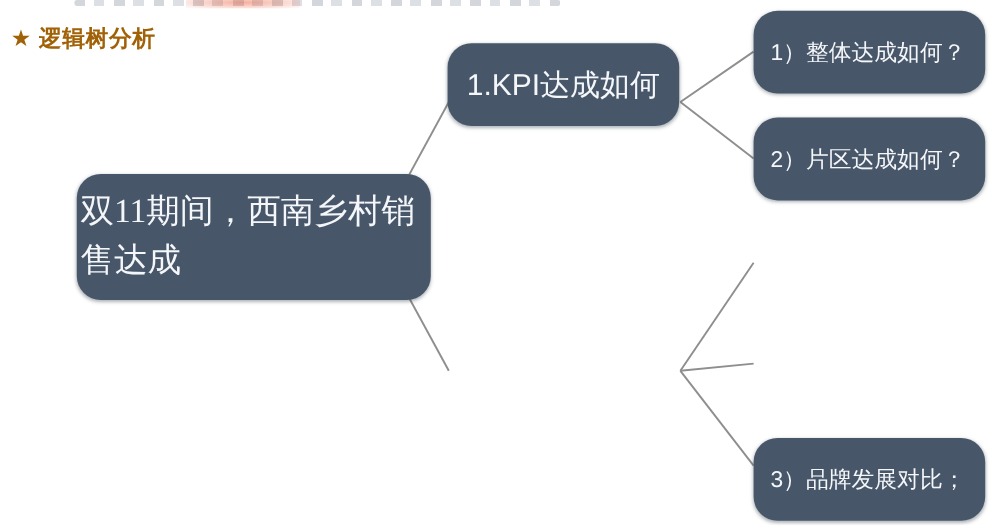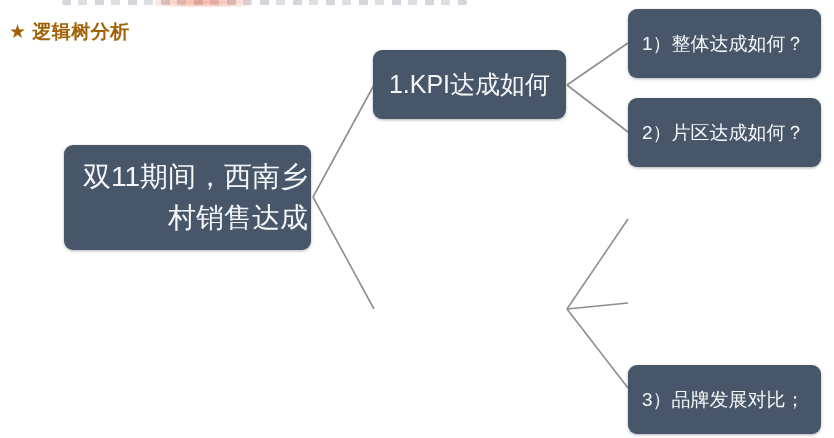--- a/index.html
+++ b/index.html
@@ -46,43 +46,44 @@
     left: 0; top: 0;
   }
   .connectors line {
     stroke: #8e8e8e;
     stroke-width: 1.6;
   }
   .node {
     position: absolute;
     background: #475769;
     color: #f4f6f9;
-    border-radius: 9px;
+    border-radius: 20px;
     box-shadow: 0 1px 3px rgba(30,40,55,0.35);
     display: flex;
     align-items: center;
     box-sizing: border-box;
   }
   .node.root {
     left: 64px; top: 145px;
-    width: 247px; height: 105px;
+    width: 295px; height: 105px;
     font-size: 28px;
     line-height: 1.45;
     justify-content: center;
-    text-align: right;
+    text-align: left;
     padding: 0 3px;
+    font-family: Liberation Serif, serif;
   }
   .node.branch {
     left: 373px;
     width: 193px; height: 69px;
     font-size: 25px;
     justify-content: center;
     text-align: center;
   }
-  .node.b1 { top: 50px; }
+  .node.b1 { top: 36px; }
   .node.b2 { top: 274px; }
   .node.leaf {
     left: 628px;
     width: 193px; height: 69px;
     font-size: 19px;
     padding-left: 14px;
     text-align: left;
   }
   .node.l1 { top: 9px; }
   .node.l2 { top: 98px; }

